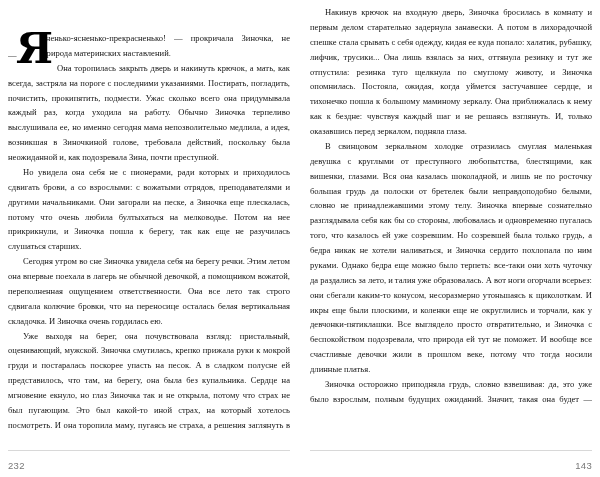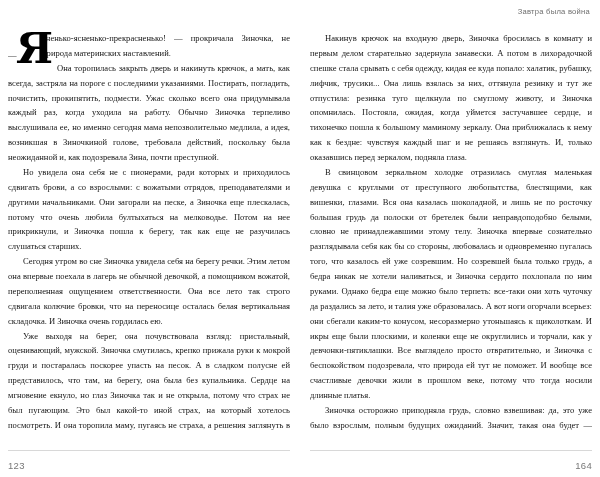--- a/index.html
+++ b/index.html
@@ -139,33 +139,32 @@
       </div>
 
       <p class="para">Она торопилась закрыть дверь и накинуть крючок, а мать, как всегда, застряла на пороге с последними указаниями. Постирать, погладить, почистить, прокипятить, подмести. Ужас сколько всего она придумывала каждый раз, когда уходила на работу. Обычно Зиночка терпеливо выслушивала ее, но именно сегодня мама непозволительно медлила, а идея, возникшая в Зиночкиной голове, требовала действий, поскольку была неожиданной и, как подозревала Зина, почти преступной.</p>
       <p class="para">Но увидела она себя не с пионерами, ради которых и приходилось сдвигать брови, а со взрослыми: с вожатыми отрядов, преподавателями и другими начальниками. Они загорали на песке, а Зиночка еще плескалась, потому что очень любила бултыхаться на мелководье. Потом на нее прикрикнули, и Зиночка пошла к берегу, так как еще не разучилась слушаться старших.</p>
       <p class="para">Сегодня утром во сне Зиночка увидела себя на берегу речки. Этим летом она впервые поехала в лагерь не обычной девочкой, а помощником вожатой, переполненная ощущением ответственности. Она все лето так строго сдвигала колючие бровки, что на переносице осталась белая вертикальная складочка. И Зиночка очень гордилась ею.</p>
       <p class="para">Уже выходя на берег, она почувствовала взгляд: пристальный, оценивающий, мужской. Зиночка смутилась, крепко прижала руки к мокрой груди и постаралась поскорее упасть на песок. А в сладком полусне ей представилось, что там, на берегу, она была без купальника. Сердце на мгновение екнуло, но глаз Зиночка так и не открыла, потому что страх не был пугающим. Это был какой-то иной страх, на который хотелось посмотреть. И она торопила маму, пугаясь не страха, а решения заглянуть в него. Решения, которое боролось в ней со стыдом, и Зиночка еще не была уверена, кто кого переборет.</p>
     </div>
 
     <div class="footer">
       <div class="footer-rule"></div>
-      <div class="folio left">123</div>
+      <div class="folio left">232</div>
     </div>
   </div>
 
   <div class="page page-right">
 
-    <div class="running-head right">Завтра была война</div>
 
     <div class="textblock">
       <p class="para">Накинув крючок на входную дверь, Зиночка бросилась в комнату и первым делом старательно задернула занавески. А потом в лихорадочной спешке стала срывать с себя одежду, кидая ее куда попало: халатик, рубашку, лифчик, трусики... Она лишь взялась за них, оттянула резинку и тут же отпустила: резинка туго щелкнула по смуглому животу, и Зиночка опомнилась. Постояла, ожидая, когда уймется застучавшее сердце, и тихонечко пошла к большому маминому зеркалу. Она приближалась к нему как к бездне: чувствуя каждый шаг и не решаясь взглянуть. И, только оказавшись перед зеркалом, подняла глаза.</p>
       <p class="para">В свинцовом зеркальном холодке отразилась смуглая маленькая девушка с круглыми от преступного любопытства, блестящими, как вишенки, глазами. Вся она казалась шоколадной, и лишь не по росточку большая грудь да полоски от бретелек были неправдоподобно белыми, словно не принадлежавшими этому телу. Зиночка впервые сознательно разглядывала себя как бы со стороны, любовалась и одновременно пугалась того, что казалось ей уже созревшим. Но созревшей была только грудь, а бедра никак не хотели наливаться, и Зиночка сердито похлопала по ним руками. Однако бедра еще можно было терпеть: все-таки они хоть чуточку да раздались за лето, и талия уже образовалась. А вот ноги огорчали всерьез: они сбегали каким-то конусом, несоразмерно утоньшаясь к щиколоткам. И икры еще были плоскими, и коленки еще не округлились и торчали, как у девчонки-пятиклашки. Все выглядело просто отвратительно, и Зиночка с беспокойством подозревала, что природа ей тут не поможет. И вообще все счастливые девочки жили в прошлом веке, потому что тогда носили длинные платья.</p>
       <p class="para">Зиночка осторожно приподняла грудь, словно взвешивая: да, это уже было взрослым, полным будущих ожиданий. Значит, такая она будет — кругленькая, тугая, упругая. Конечно, хорошо бы еще подрасти, хоть немного; Зина вытянулась</p>
     </div>
 
     <div class="footer">
       <div class="footer-rule"></div>
-      <div class="folio right">164</div>
+      <div class="folio right">143</div>
     </div>
   </div>
 
 </div>
 
 </body></html>

